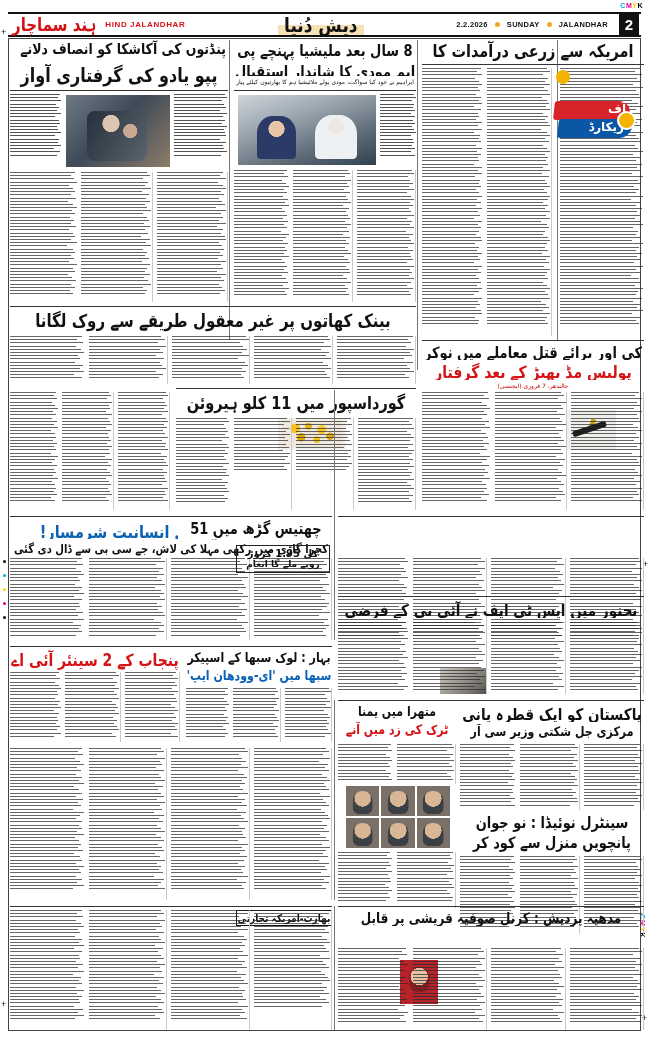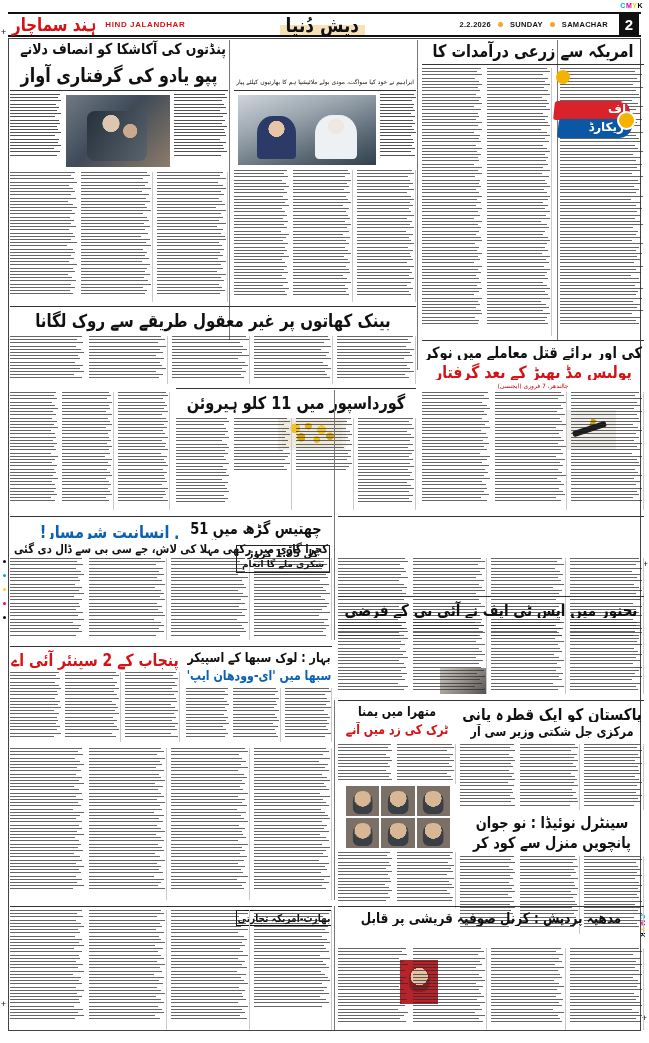--- a/index.html
+++ b/index.html
@@ -145,21 +145,21 @@
     <div class="mast-logo">ہند سماچار</div>
     <div class="mast-en">HIND JALANDHAR</div>
     <div class="mast-center">
       <span class="dw">دیش دُنیا</span>
     </div>
     <div class="mast-right">
       <span>2.2.2026</span>
       <span class="bulletdot"></span>
       <span>SUNDAY</span>
       <span class="bulletdot"></span>
-      <span>SAMACHAR</span>
+      <span>JALANDHAR</span>
       <span class="pagenum">2</span>
     </div>
   </div>
 
   <div class="frame"></div>
 
   <div class="blk" style="left:229px;top:40px;width:1px;height:300px;background:#777;"></div>
   <div class="blk" style="left:417px;top:40px;width:1px;height:330px;background:#777;"></div>
   <div class="blk" style="left:557px;top:40px;width:1px;height:300px;background:#777;"></div>
 
@@ -348,20 +348,23 @@
             <div class="ln" style="width:96%"></div>
             <div class="ln" style="width:89%"></div>
         <div class="ln" style="width:93%"></div>
             <div class="ln" style="width:97%"></div>
             <div class="ln" style="width:90%"></div>
       </div>
         </div>
     </div>
   </div>
 
+  <div class="blk" style="left:234px;top:40px;width:182px;height:36px;">
+    <div class="hl" style="font-size:13px;line-height:1.35;">8 سال بعد ملیشیا پہنچے پی ایم مودی کا شاندار استقبال</div>
+  </div>
   <div class="blk" style="left:234px;top:78px;width:182px;height:10px;">
     <div class="sub">ابراہیم نے خود کیا سواگت، مودی بولے ملائیشیا ہم کا بھارتیوں کیلئے پیار</div>
   </div>
   <div class="blk" style="left:234px;top:90px;width:182px;height:1px;background:#333;"></div>
   <div class="photo ph-car" style="left:238px;top:95px;width:138px;height:70px;"></div>
   <div class="blk" style="left:380px;top:94px;width:36px;height:72px;">
     <div class="txt d">
       <div class="ln" style="width:94%"></div>
         <div class="ln" style="width:99%"></div>
         <div class="ln" style="width:88%"></div>
@@ -1404,21 +1407,21 @@
 
   <div class="blk" style="left:178px;top:521px;width:154px;height:0;"></div>
 
   <div class="blk" style="left:178px;top:520px;width:156px;height:20px;background:#fff;">
     <div class="hl" style="font-size:13px;">
       <span>چھتیس گڑھ میں 51 نکسلیوں نے کیا آتم سمرپن</span>
     </div>
   </div>
   <div class="boxad" style="left:236px;top:545px;width:94px;height:28px;">
     <div class="big" style="font-size:10px;margin-top:2px;">کل 1.95 کروڑ</div>
-    <div class="big" style="font-size:9px;">شکری ملے گا انعام</div>
+    <div class="big" style="font-size:9px;">روپے ملے گا انعام</div>
   </div>
 
   <div class="blk" style="left:338px;top:558px;width:306px;height:82px;">
     <div class="cols sep">
       <div>
           <div class="txt">
         <div class="ln" style="width:95%"></div>
             <div class="ln" style="width:99%"></div>
             <div class="ln" style="width:88%"></div>
         <div class="ln" style="width:93%"></div>

